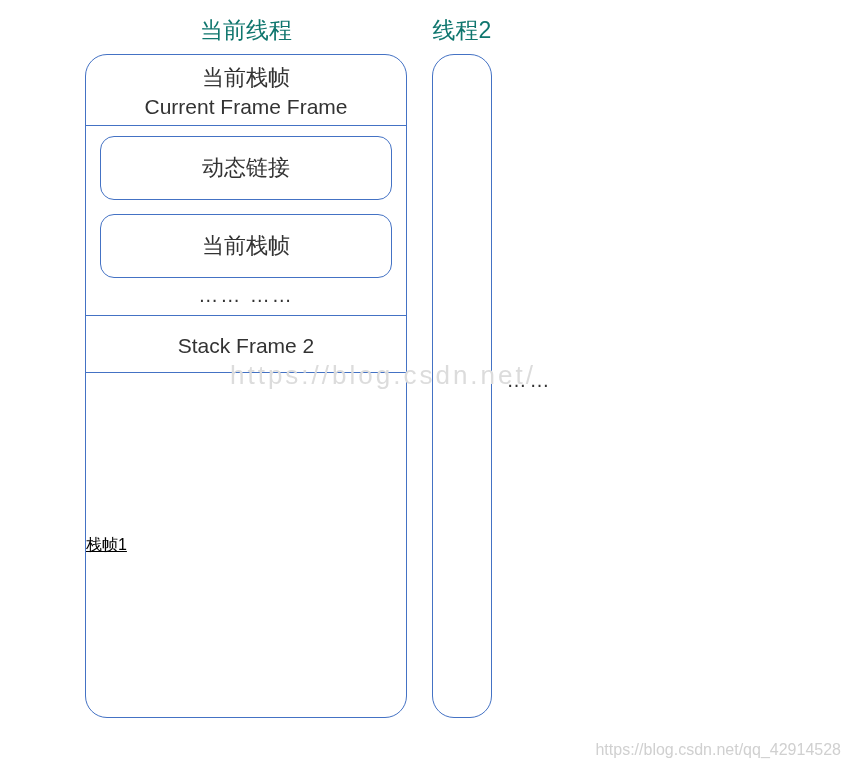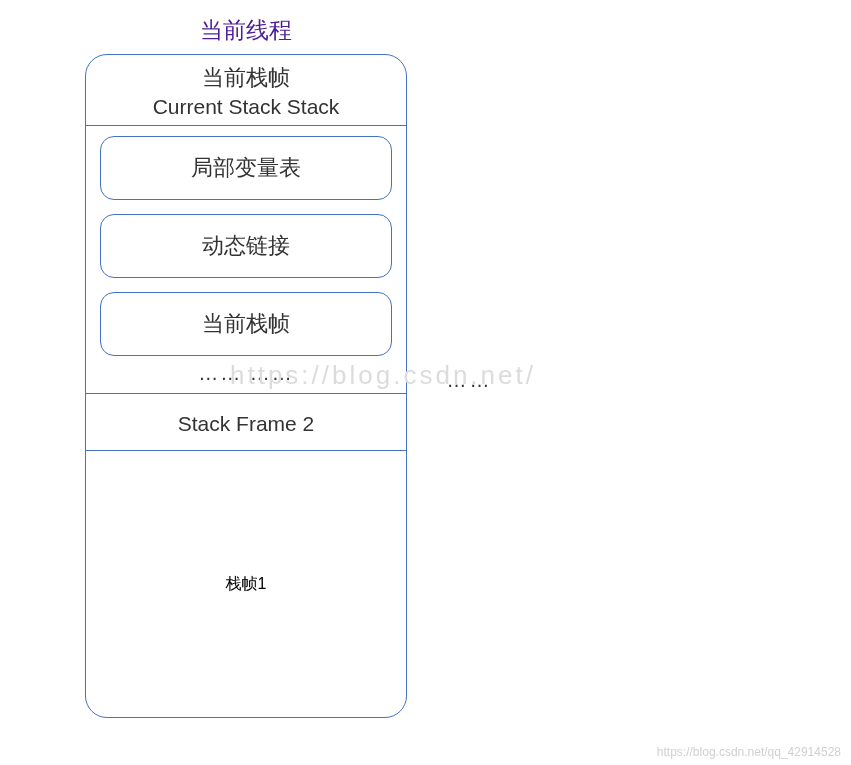--- a/index.html
+++ b/index.html
@@ -22,21 +22,21 @@
       padding-left: 75px;
       padding-top: 5px;
     }
     .thread-col {
       display: flex;
       flex-direction: column;
       align-items: center;
     }
     .thread-title {
       font-size: 23px;
-      color: #4c1d95;
+      color: #0f766e;
       margin-bottom: 8px;
       text-align: center;
     }
     .thread-box {
       border: 1.5px solid #4472c4;
       border-radius: 22px;
       background: #ffffff;
     }
     .thread-main {
       width: 322px;
@@ -123,62 +123,65 @@
       font-size: 26px;
       color: #dcdcdc;
       letter-spacing: 3px;
       pointer-events: none;
       z-index: 1;
     }
     .credit {
       position: absolute;
       bottom: 6px;
       right: 10px;
-      font-size: 12px;
+      font-size: 16px;
       color: #d0d0d0;
     }
     .frame-last {
       flex: 1;
       display: flex;
       flex-direction: column;
       justify-content: center;
       border-top: 1.5px solid #4472c4;
-      text-align: center;
+      text-decoration: underline;
     }
   </style>
 </head>
 <body>
 
 <div class="watermark">https://blog.csdn.net/</div>
 
 <div class="container">
 
   <div class="thread-col">
     <div class="thread-title">当前线程</div>
     <div class="thread-box thread-main">
       <div class="frame-header">
         <span class="cn">当前栈帧</span>
-        <span class="en">Current Stack Stack</span>
+        <span class="en">Current Frame Frame</span>
       </div>
       <div class="inner-items">
-        <div class="inner-box">局部变量表</div>
         <div class="inner-box">动态链接</div>
         <div class="inner-box">当前栈帧</div>
       </div>
       <div class="ellipsis">…… ……</div>
       <div class="frame-section">
         <span class="en">Stack Frame 2</span>
       </div>
       <div class="frame-last">
         <span class="cn">栈帧1</span>
       </div>
     </div>
   </div>
 
   <div class="gap-small"></div>
 
+  <div class="thread-col">
+    <div class="thread-title">线程2</div>
+    <div class="thread-box thread-narrow"></div>
+  </div>
 
   <div class="dots-between">……</div>
 
 
 </div>
 
 <div class="credit">https://blog.csdn.net/qq_42914528</div>
 
 </body></html>

